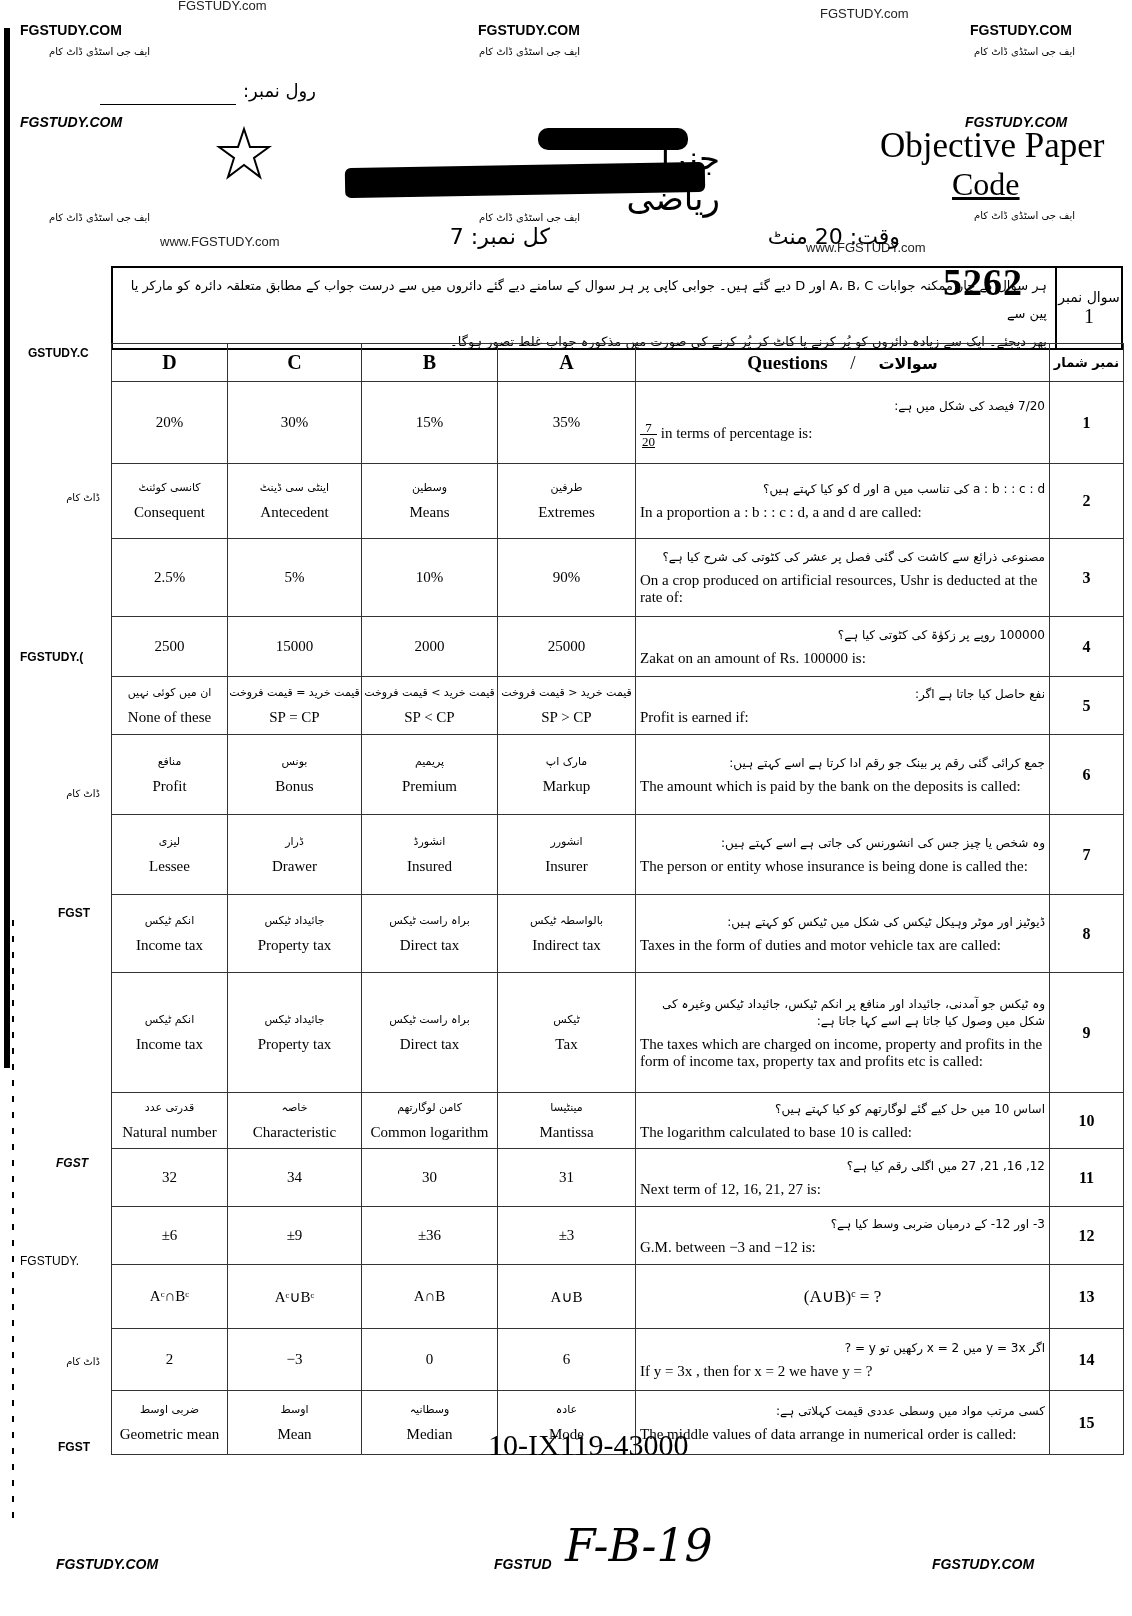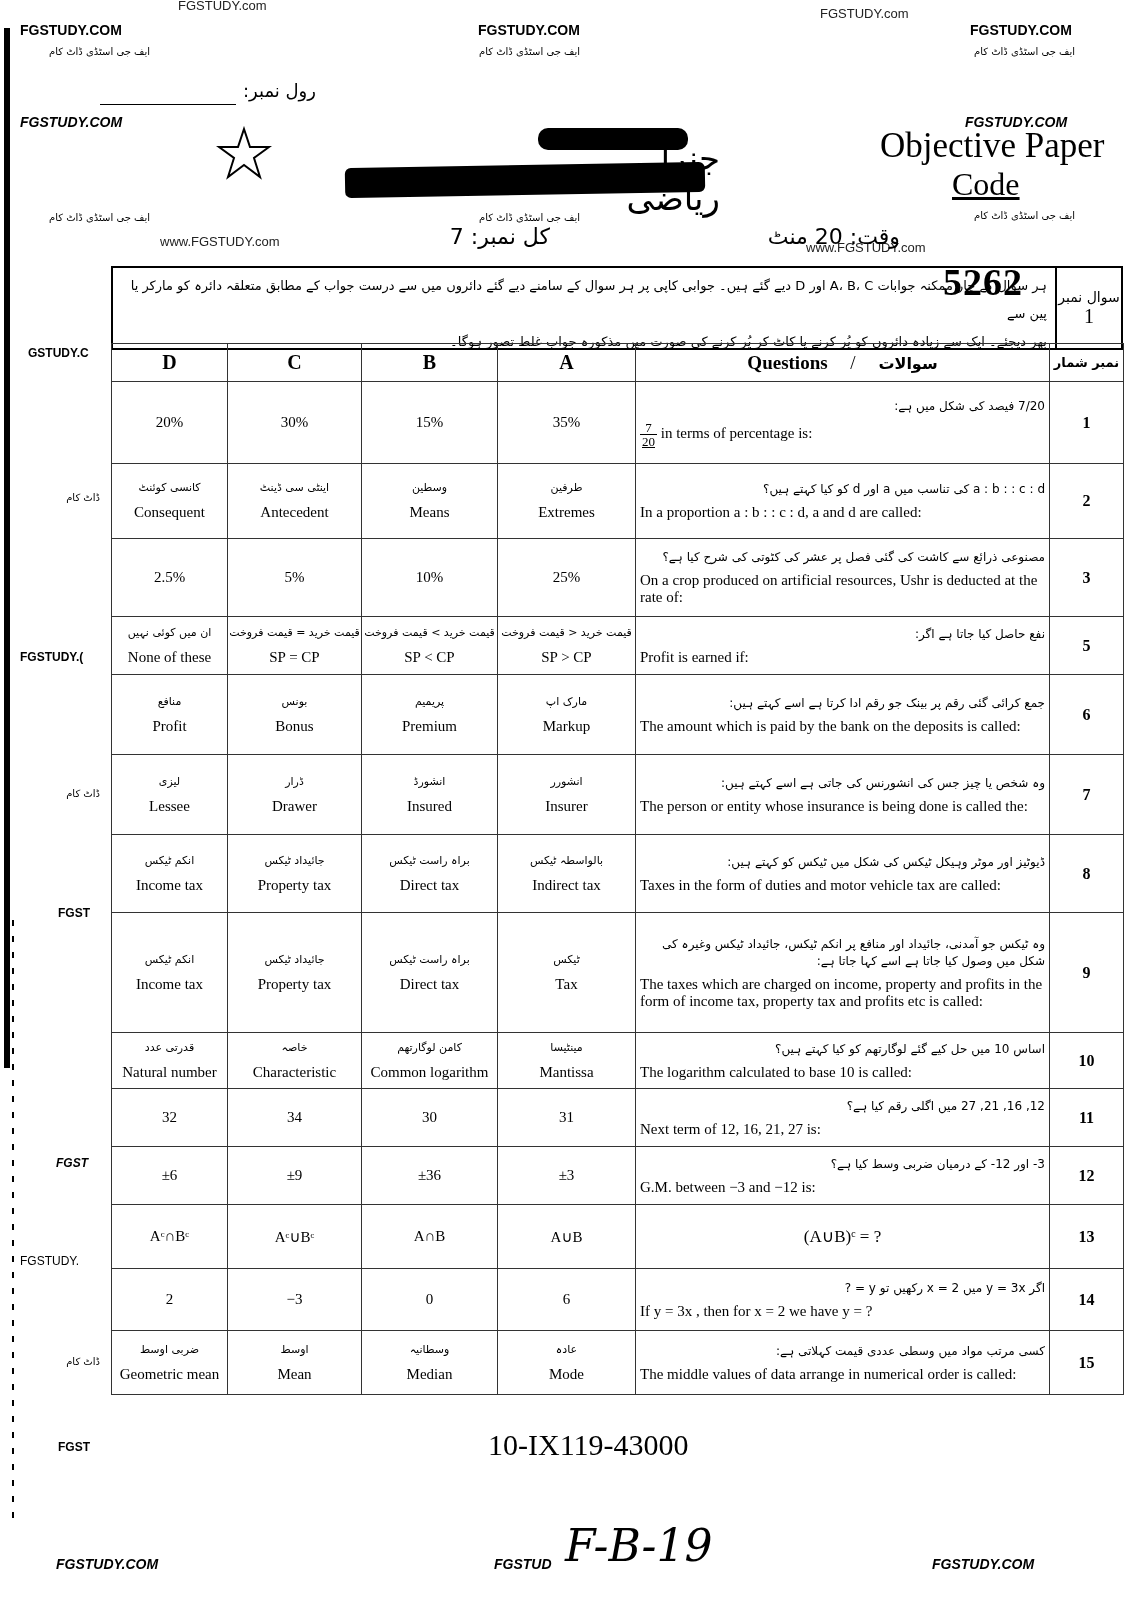--- a/index.html
+++ b/index.html
@@ -147,23 +147,31 @@
         <td><span class="opt-ur">اینٹی سی ڈینٹ</span><span>Antecedent</span></td>
         <td><span class="opt-ur">وسطین</span><span>Means</span></td>
         <td><span class="opt-ur">طرفین</span><span>Extremes</span></td>
         <td class="q"><span class="q-ur">a : b : : c : d کی تناسب میں a اور d کو کیا کہتے ہیں؟</span><span>In a proportion a : b : : c : d, a and d are called:</span></td>
         <td class="num">2</td>
       </tr>
       <tr style="height: 78px;">
         <td><span>2.5%</span></td>
         <td><span>5%</span></td>
         <td><span>10%</span></td>
-        <td><span>25%</span></td>
+        <td><span>90%</span></td>
         <td class="q"><span class="q-ur">مصنوعی ذرائع سے کاشت کی گئی فصل پر عشر کی کٹوتی کی شرح کیا ہے؟</span><span>On a crop produced on artificial resources, Ushr is deducted at the rate of:</span></td>
         <td class="num">3</td>
+      </tr>
+      <tr style="height: 60px;">
+        <td><span>2500</span></td>
+        <td><span>15000</span></td>
+        <td><span>2000</span></td>
+        <td><span>25000</span></td>
+        <td class="q"><span class="q-ur">100000 روپے پر زکوٰۃ کی کٹوتی کیا ہے؟</span><span>Zakat on an amount of Rs. 100000 is:</span></td>
+        <td class="num">4</td>
       </tr>
       <tr style="height: 58px;">
         <td><span class="opt-ur">ان میں کوئی نہیں</span><span>None of these</span></td>
         <td><span class="opt-ur">قیمت خرید = قیمت فروخت</span><span>SP = CP</span></td>
         <td><span class="opt-ur">قیمت خرید &gt; قیمت فروخت</span><span>SP &lt; CP</span></td>
         <td><span class="opt-ur">قیمت خرید &lt; قیمت فروخت</span><span>SP &gt; CP</span></td>
         <td class="q"><span class="q-ur">نفع حاصل کیا جاتا ہے اگر:</span><span>Profit is earned if:</span></td>
         <td class="num">5</td>
       </tr>
       <tr style="height: 80px; margin-top: 29px;">

